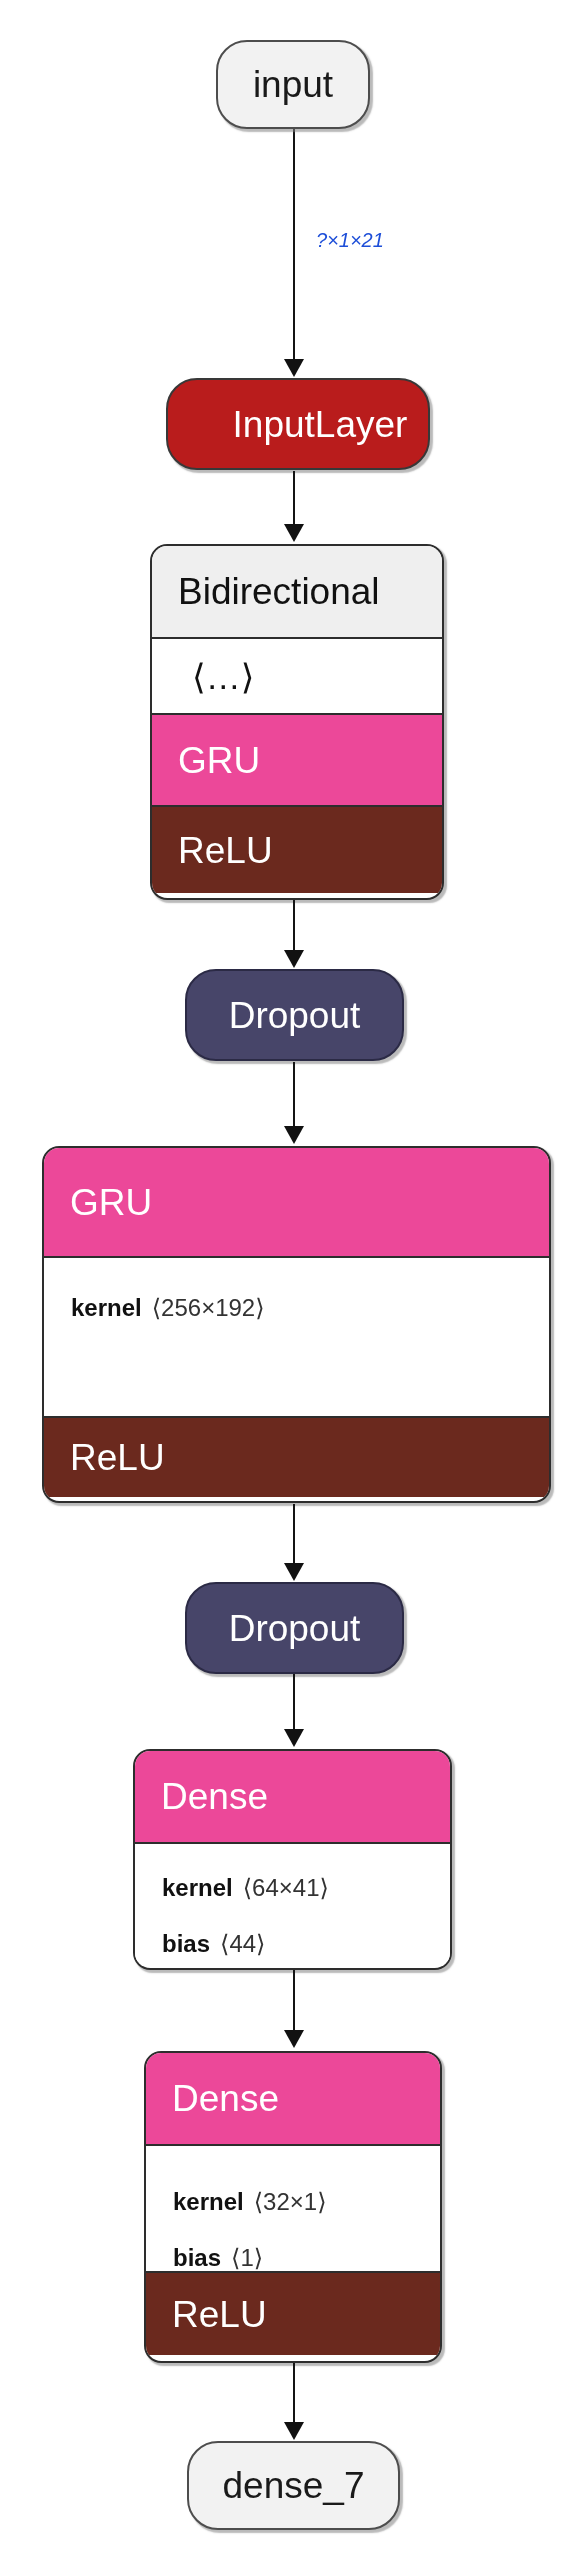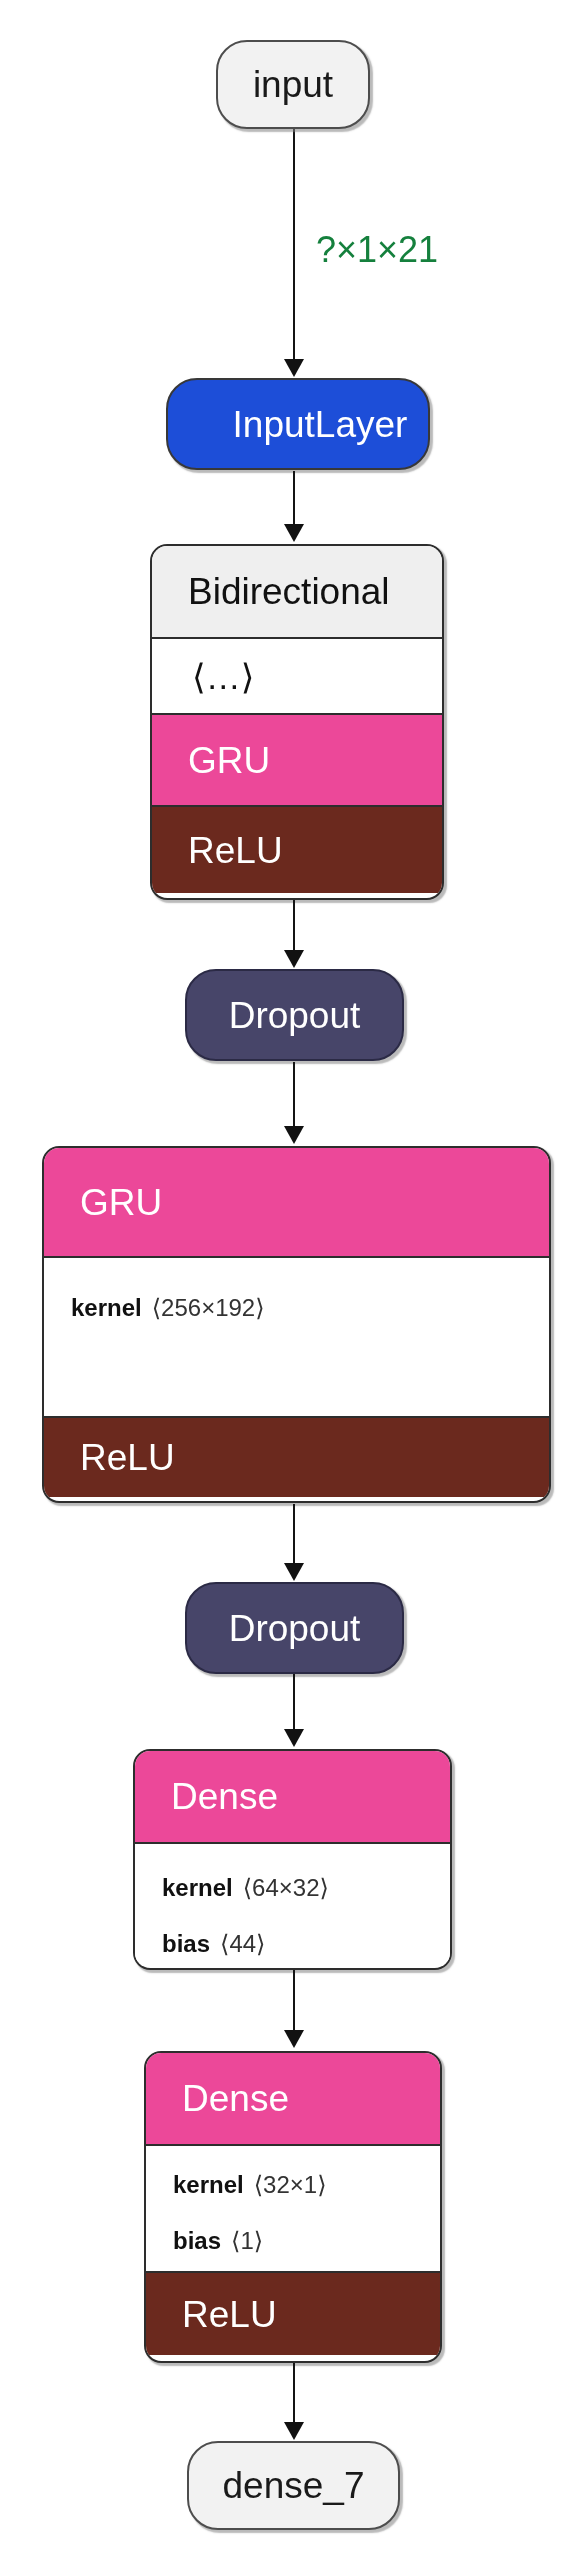--- a/index.html
+++ b/index.html
@@ -4,42 +4,42 @@
 <style>
   html,body{margin:0;padding:0;background:#ffffff;}
   body{font-family:"Liberation Sans", sans-serif;}
   #canvas{position:relative;width:585px;height:2576px;background:#ffffff;overflow:hidden;}
 
   
   .edge-line{position:absolute;width:2.2px;background:#141414;}
   .edge-head{position:absolute;width:0;height:0;
     border-left:10px solid transparent;border-right:10px solid transparent;
     border-top:18px solid #111;}
-  .edge-label{position:absolute;font-size:36px;color:#15803d;white-space:nowrap;}
+  .edge-label{position:absolute;font-size:20px;color:#1d4ed8;white-space:nowrap;font-style:italic;}
 
   
   .pill{position:absolute;display:flex;align-items:center;justify-content:center;
     border-radius:31px;box-sizing:border-box;
     box-shadow:2.2px 2.9px 1.4px rgba(130,130,130,0.55);}
   .pill-light{background:#f2f2f2;border:2.9px solid #4d4d4d;color:#1a1a1a;}
-  .pill-dark{background:#1d4ed8;border:2.9px solid #383838;color:#ffffff;padding-left:44px;}
+  .pill-dark{background:#b91c1c;border:2.9px solid #383838;color:#ffffff;padding-left:44px;}
   .pill-purple{background:#474569;border:2.9px solid #2b2a45;color:#ffffff;}
   .pill .lbl{font-size:37px;line-height:1;}
 
   
   .block{position:absolute;border:2.9px solid #2d2d2d;border-radius:17.3px;overflow:hidden;
     box-sizing:border-box;background:#ffffff;
     box-shadow:2.2px 2.9px 1.4px rgba(130,130,130,0.55);}
   .sec{box-sizing:border-box;display:flex;align-items:center;}
   .sec + .sec{border-top:2.2px solid #2d2d2d;}
   .sec-light{background:#efefef;color:#111111;}
   .sec-white{background:#ffffff;color:#111111;}
   .sec-blue{background:#ec4899;color:#ffffff;}
   .sec-maroon{background:#6b291e;color:#ffffff;}
-  .sec .t{font-size:37px;line-height:1;padding-left:36px;}
+  .sec .t{font-size:37px;line-height:1;padding-left:26px;}
   .sec .t-small{font-size:35px;line-height:1;padding-left:40px;}
 
   .params{display:block;padding:21.6px 14.4px 17.3px 27px;}
   .param-row{font-size:24px;line-height:56px;color:#333333;white-space:nowrap;}
   .param-row b{color:#111111;font-weight:bold;padding-right:10px;}
 </style>
 </head>
 <body>
 
 <div id="canvas">
@@ -107,35 +107,35 @@
 
   <div class="edge-line" style="left:293px;top:1674px;height:55px;"></div>
   <div class="edge-head" style="left:284px;top:1729px;"></div>
 
   <div class="block" style="left:133px;top:1749px;width:319px;height:221px;">
     <div class="sec sec-blue" style="height:91px;">
       <span class="t">Dense</span>
     </div>
     <div class="sec sec-white" style="height:124px;align-items:flex-start;">
       <div class="params" style="padding-top:16px;">
-        <div class="param-row"><b>kernel</b><span>⟨64×32⟩</span></div>
+        <div class="param-row"><b>kernel</b><span>⟨64×41⟩</span></div>
         <div class="param-row"><b>bias</b><span>⟨44⟩</span></div>
       </div>
     </div>
   </div>
 
   <div class="edge-line" style="left:293px;top:1970px;height:61px;"></div>
   <div class="edge-head" style="left:284px;top:2030px;"></div>
 
   <div class="block" style="left:144px;top:2051px;width:298px;height:312px;">
     <div class="sec sec-blue" style="height:91px;">
       <span class="t">Dense</span>
     </div>
     <div class="sec sec-white" style="height:127px;align-items:flex-start;">
-      <div class="params" style="padding-top:11px;">
+      <div class="params" style="padding-top:28px;">
         <div class="param-row"><b>kernel</b><span>⟨32×1⟩</span></div>
         <div class="param-row"><b>bias</b><span>⟨1⟩</span></div>
       </div>
     </div>
     <div class="sec sec-maroon" style="height:84px;">
       <span class="t">ReLU</span>
     </div>
   </div>
 
   <div class="edge-line" style="left:293px;top:2363px;height:59px;"></div>

